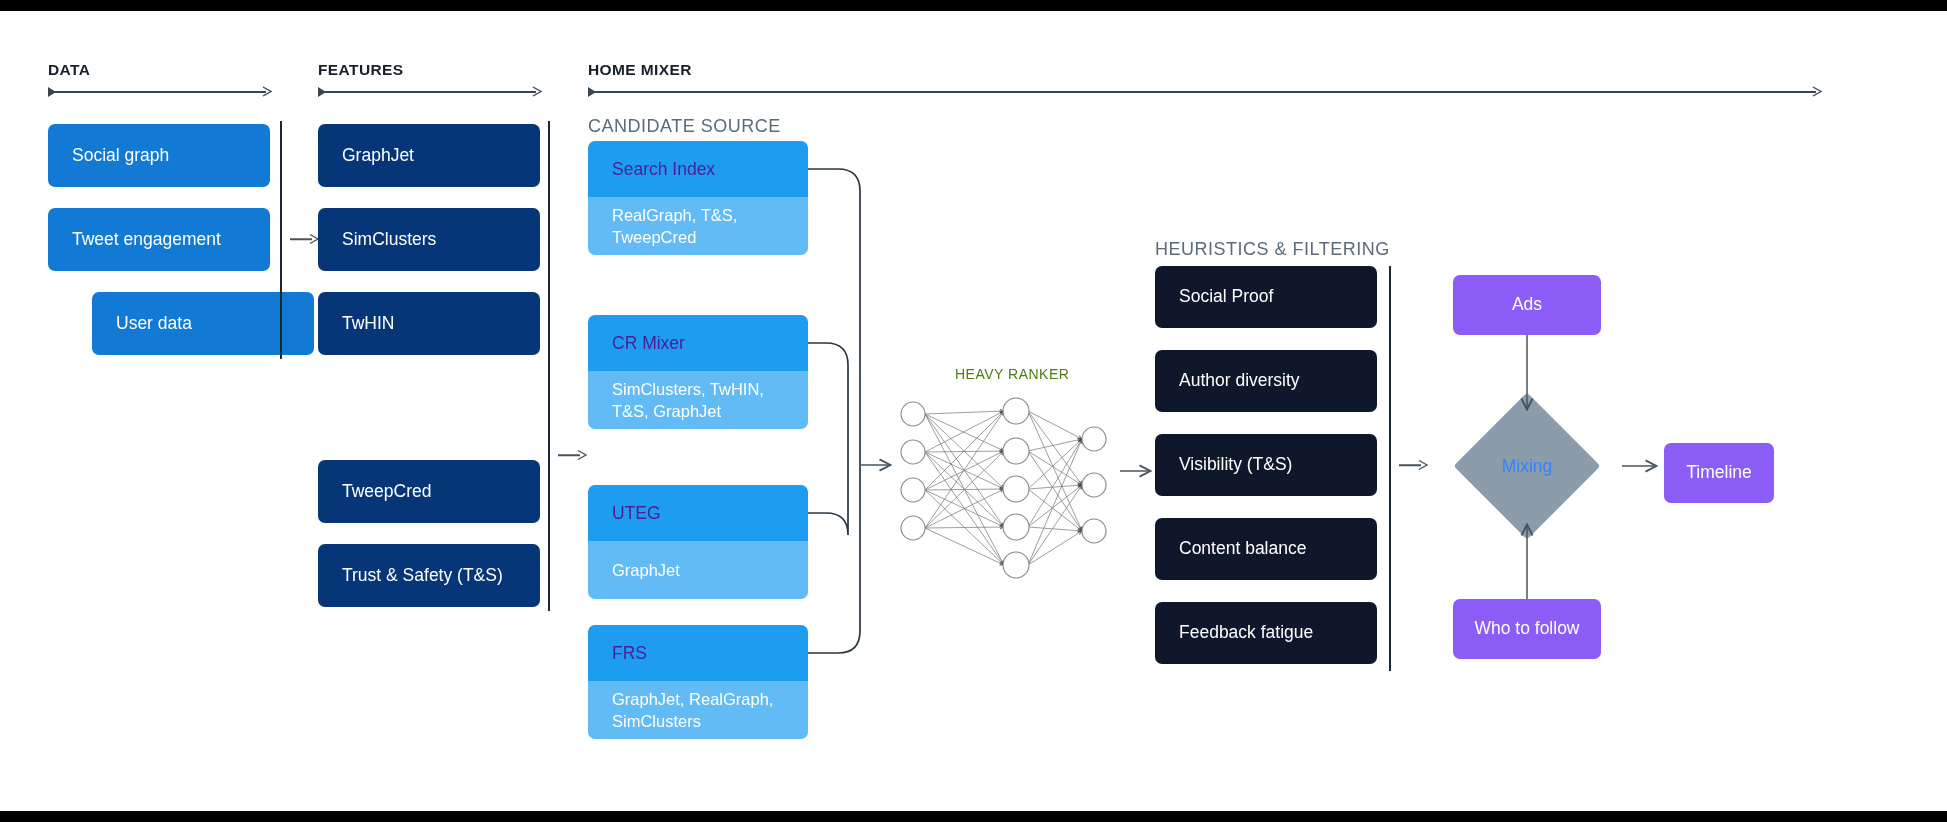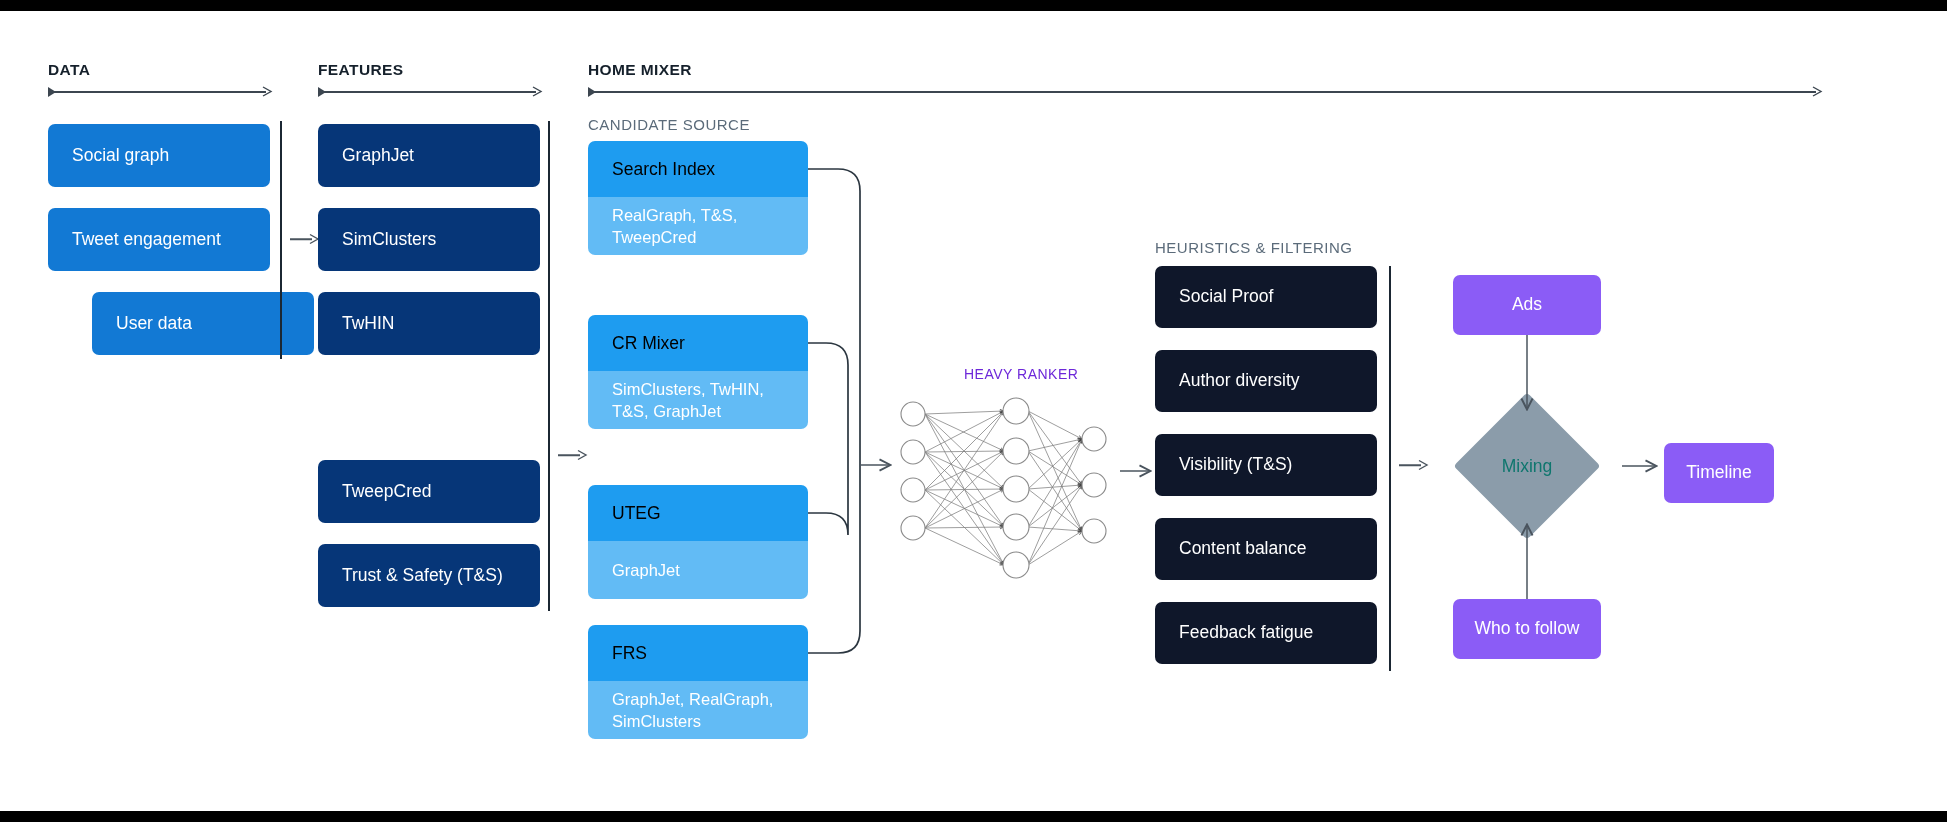--- a/index.html
+++ b/index.html
@@ -26,21 +26,21 @@
   .col-title {
     position: absolute;
     font-size: 15.5px;
     font-weight: bold;
     color: #15202b;
     letter-spacing: 0.4px;
     white-space: nowrap;
   }
   .sec-title {
     position: absolute;
-    font-size: 15px;
+    font-size: 18px;
     font-weight: normal;
     color: #5b6b7a;
     letter-spacing: 0.5px;
     white-space: nowrap;
   }
 
   .hdr-arrow { position: absolute; height: 12px; }
   .hdr-arrow .shaft {
     position: absolute; left: 6px; top: 5px; height: 1.6px;
     background: #3c4650;
@@ -70,21 +70,21 @@
   }
   .box.data     { background: #1279d4; }
   .box.feature  { background: #063678; }
   .box.heur     { background: #0f172a; }
   .box.endcap   { background: #8b5cf6; justify-content: center; padding-left: 0; }
 
   .cs-card { position: absolute; }
   .cs-head {
     background: #1e9cf0;
     border-radius: 7px 7px 0 0;
-    color: #000000;
+    color: #4c1d95;
     font-size: 17.5px;
     display: flex; align-items: center;
     padding-left: 24px;
     box-sizing: border-box;
     width: 100%;
   }
   .cs-body {
     background: #62bbf5;
     border-radius: 0 0 7px 7px;
     color: #fff;
@@ -111,32 +111,31 @@
   .sep-arrow svg { position: absolute; right: 0; top: 0; }
 
   .diamond {
     position: absolute;
     background: #8b9caa;
     transform: rotate(45deg);
     border-radius: 4px;
   }
   .diamond-label {
     position: absolute;
-    color: #0f766e;
+    color: #3b82f6;
     font-size: 17.5px;
     display: flex; align-items: center; justify-content: center;
   }
 
   .nn-label {
     position: absolute;
     font-size: 14px;
-    color: #6d28d9;
+    color: #4d7c0f;
     letter-spacing: 0.5px;
     white-space: nowrap;
-    margin-left: 9px;
   }
   svg.overlay {
     position: absolute; left: 0; top: 0;
     width: 1947px; height: 800px;
     pointer-events: none;
   }
 </style>
 </head>
 <body>
 

